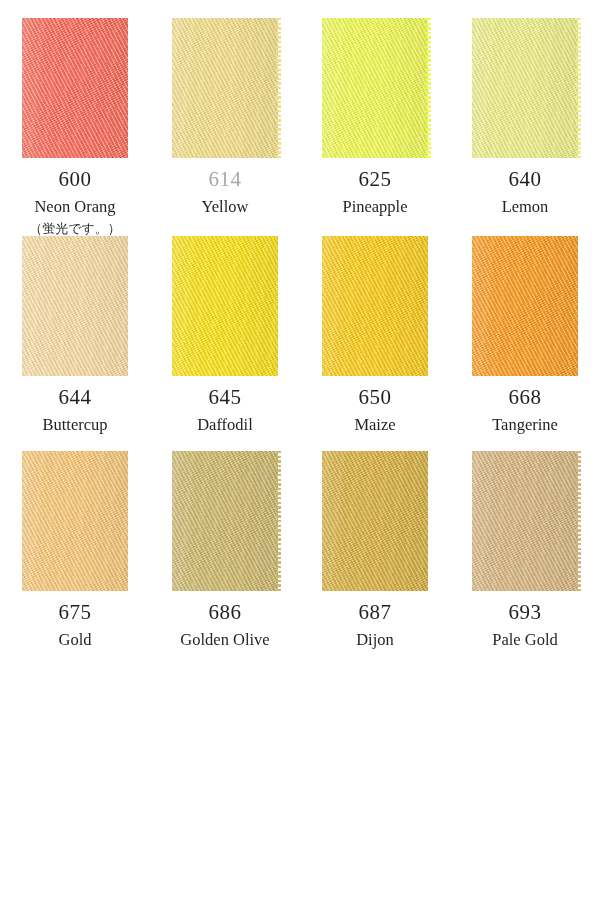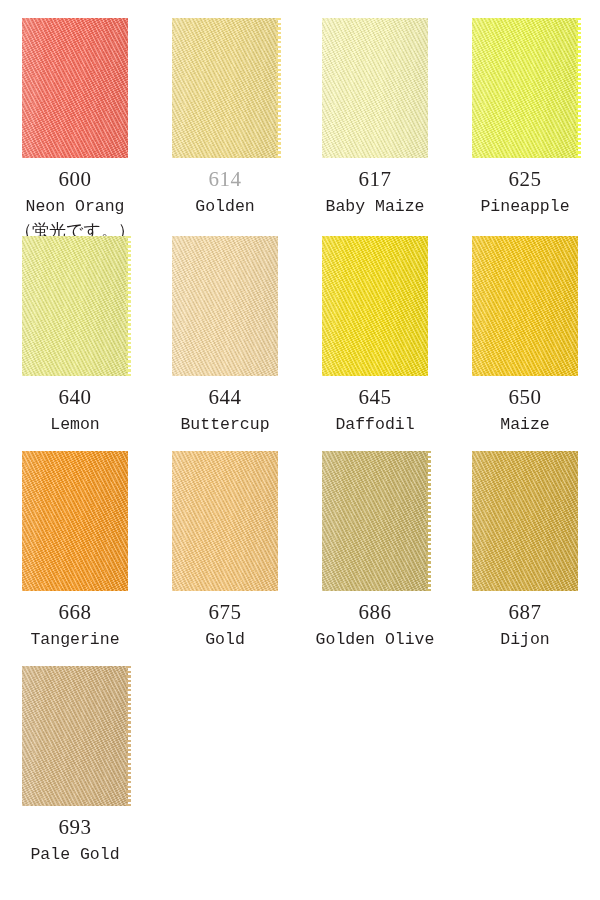--- a/index.html
+++ b/index.html
@@ -98,24 +98,23 @@
   .chip-code.muted {
     color: #a7a7a7;
     font-family: Liberation Serif, serif;
   }
   .chip-name {
     font-size: 16.5px;
     line-height: 1;
     margin-top: 9px;
     color: #231f20;
     white-space: nowrap;
-    font-family: Liberation Mono, monospace;
   }
   .chip-note {
-    font-size: 17px;
+    font-size: 13px;
     line-height: 1;
     margin-top: 6px;
     color: #231f20;
     white-space: nowrap;
     font-family: "DejaVu Sans", "Liberation Sans", sans-serif;
   }
   .chip-note:empty { display: none; }
 </style>
 </head>
 <body>
@@ -127,28 +126,21 @@
       </div>
       <div class="chip-code">600</div>
       <div class="chip-name">Neon Orang</div>
       <div class="chip-note">（蛍光です。）</div>
     </div>
     <div class="swatch-cell">
       <div class="chip-wrap selvedge" style="--chip: #F3DE88;">
         <div class="chip"></div>
       </div>
       <div class="chip-code muted">614</div>
-      <div class="chip-name">Golden</div>
-    </div>
-    <div class="swatch-cell">
-      <div class="chip-wrap" style="--chip: #FAF8B4;">
-        <div class="chip"></div>
-      </div>
-      <div class="chip-code">617</div>
-      <div class="chip-name">Baby Maize</div>
+      <div class="chip-name">Yellow</div>
     </div>
     <div class="swatch-cell">
       <div class="chip-wrap selvedge" style="--chip: #EFFA50;">
         <div class="chip"></div>
       </div>
       <div class="chip-code">625</div>
       <div class="chip-name">Pineapple</div>
     </div>
     <div class="swatch-cell">
       <div class="chip-wrap selvedge" style="--chip: #EDEE87;">

